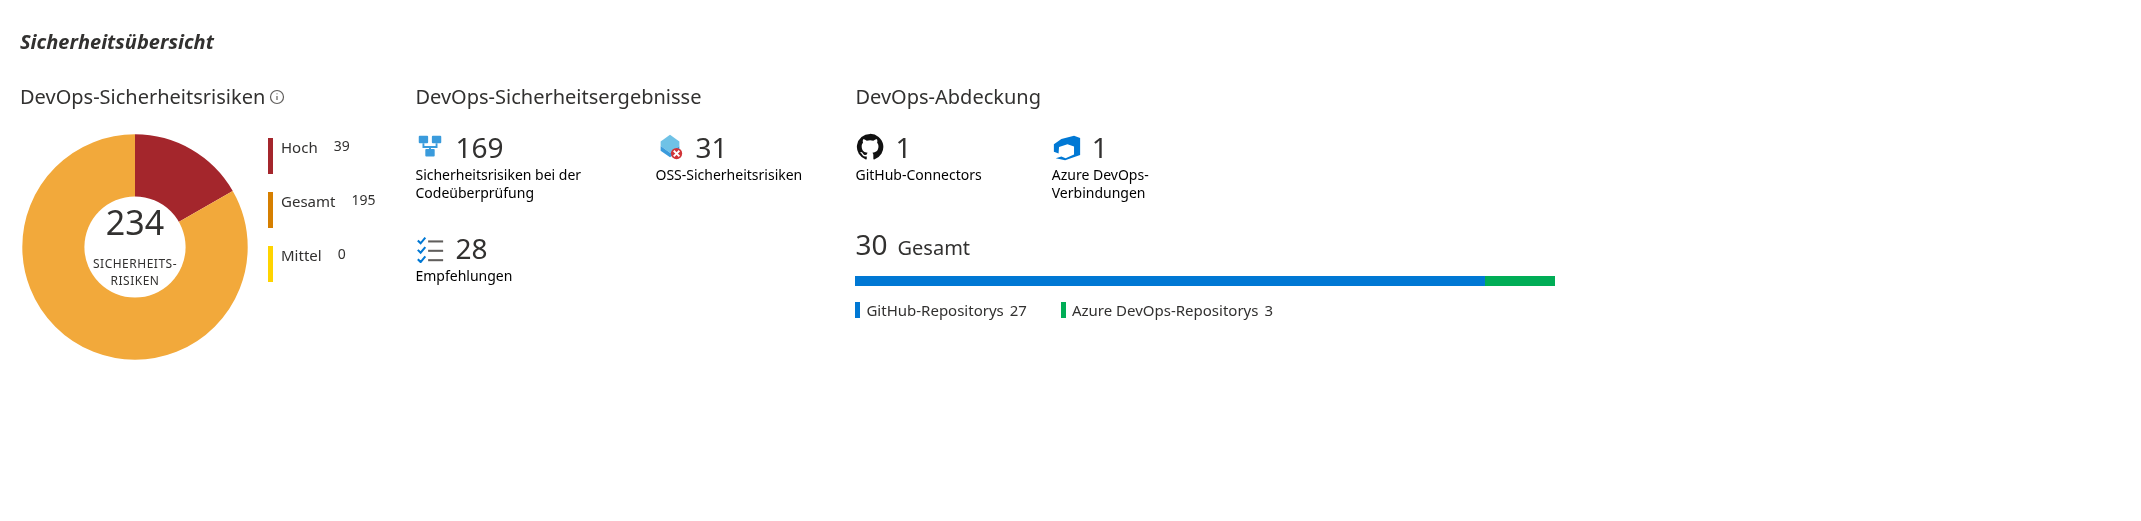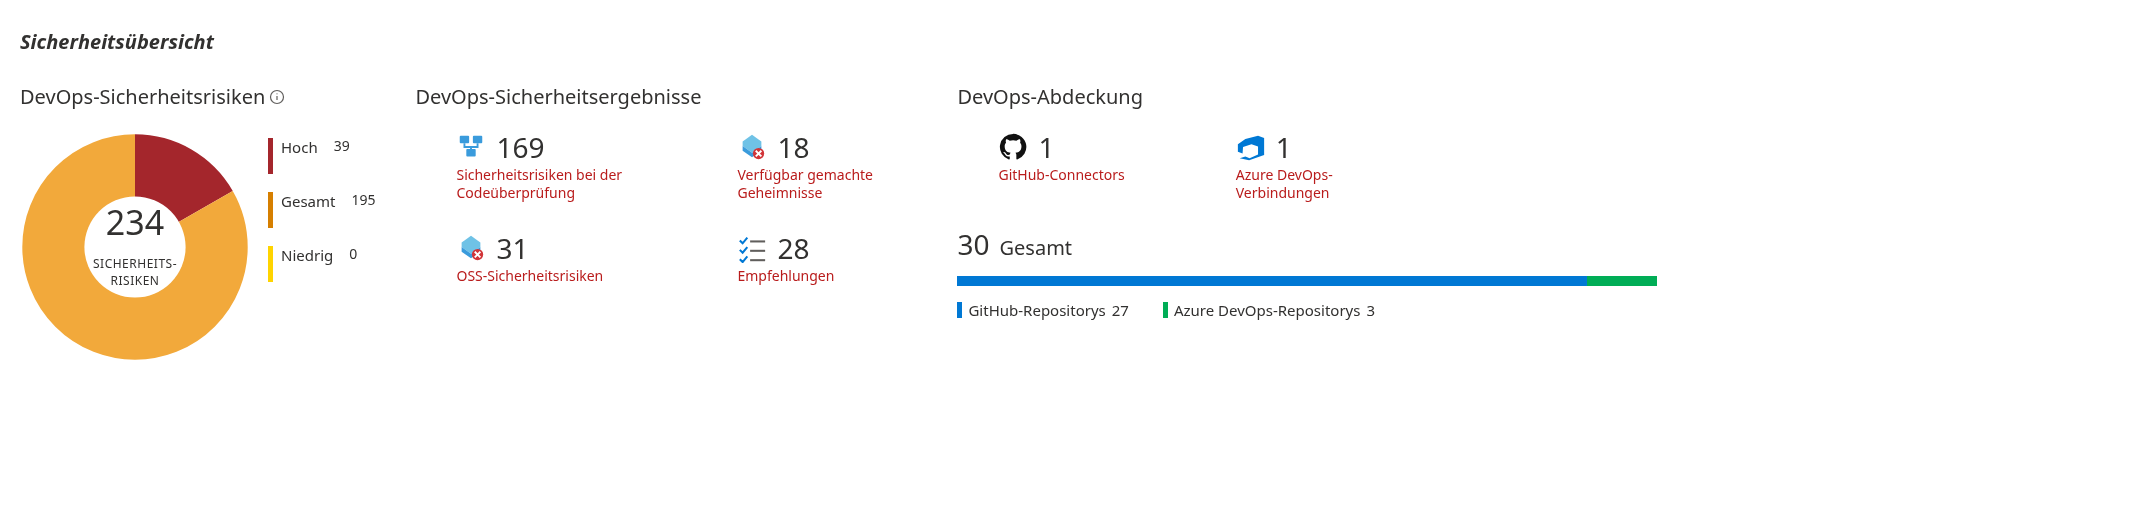--- a/index.html
+++ b/index.html
@@ -98,21 +98,20 @@
   .findings-grid {
     display: grid;
     grid-template-columns: repeat(2, minmax(160px,auto));
     row-gap: 32px;
     column-gap: 60px;
   }
   .stat {
     display: flex;
     flex-direction: column;
     gap: 4px;
-    margin-left: 41px;
   }
   .stat-top {
     display: flex;
     align-items: center;
     gap: 10px;
   }
   .stat-icon {
     width: 30px;
     height: 30px;
     display: inline-flex;
@@ -120,21 +119,21 @@
     justify-content: center;
   }
   .stat-icon svg { width: 100%; height: 100%; }
   .stat-value {
     font-size: 28px;
     font-weight: 400;
     line-height: 1;
   }
   .stat-label {
     font-size: 14px;
-    color: #b91c1c;
+    color: #000000;
     line-height: 1.25;
     max-width: 180px;
   }
 
   
   .coverage-connectors {
     display: flex;
     gap: 70px;
     margin-bottom: 24px;
   }
@@ -220,21 +219,21 @@
         <div class="legend-item">
           <div class="legend-swatch" style="background:#d67f00"></div>
           <div class="legend-text">
             <span class="legend-name">Gesamt</span>
             <span class="legend-count">195</span>
           </div>
         </div>
         <div class="legend-item">
           <div class="legend-swatch" style="background:#ffd400"></div>
           <div class="legend-text">
-            <span class="legend-name">Niedrig</span>
+            <span class="legend-name">Mittel</span>
             <span class="legend-count">0</span>
           </div>
         </div>
       </div>
     </div>
   </div>
 
   <div>
     <h2 class="section-header">DevOps-Sicherheitsergebnisse</h2>
     <div class="findings-grid">
@@ -247,45 +246,31 @@
               <rect x="18" y="4" width="10" height="8" rx="1" fill="#3a9bdc"></rect>
               <rect x="11" y="18" width="10" height="8" rx="1" fill="#3a9bdc"></rect>
               <path d="M9 12 v4 h14 v-4 M16 16 v2" fill="none" stroke="#3a9bdc" stroke-width="2"></path>
             </svg>
           </span>
           <span class="stat-value">169</span>
         </div>
         <div class="stat-label">Sicherheitsrisiken bei der Codeüberprüfung</div>
       </div>
 
+
       <div class="stat">
         <div class="stat-top">
           <span class="stat-icon">
             <svg viewBox="0 0 32 32">
               <path d="M16 3 L6 10 v5 L16 22 26 15 v-5 Z" fill="#6fc2e6"></path>
               <path d="M6 15 L16 22 26 15 26 20 16 27 6 20 Z" fill="#3a9bdc"></path>
               <circle cx="23" cy="23" r="6" fill="#d13438"></circle>
               <path d="M20 20 L26 26 M26 20 L20 26" stroke="#fff" stroke-width="2"></path>
             </svg>
           </span>
-          <span class="stat-value">18</span>
-        </div>
-        <div class="stat-label">Verfügbar gemachte Geheimnisse</div>
-      </div>
-
-      <div class="stat">
-        <div class="stat-top">
-          <span class="stat-icon">
-            <svg viewBox="0 0 32 32">
-              <path d="M16 3 L6 10 v5 L16 22 26 15 v-5 Z" fill="#6fc2e6"></path>
-              <path d="M6 15 L16 22 26 15 26 20 16 27 6 20 Z" fill="#3a9bdc"></path>
-              <circle cx="23" cy="23" r="6" fill="#d13438"></circle>
-              <path d="M20 20 L26 26 M26 20 L20 26" stroke="#fff" stroke-width="2"></path>
-            </svg>
-          </span>
           <span class="stat-value">31</span>
         </div>
         <div class="stat-label">OSS-Sicherheitsrisiken</div>
       </div>
 
       <div class="stat">
         <div class="stat-top">
           <span class="stat-icon">
             <svg viewBox="0 0 32 32">
               <path d="M3 8 l3 3 5-6 M3 18 l3 3 5-6 M3 28 l3 3 5-6" fill="none" stroke="#0078d4" stroke-width="2.2"></path>

